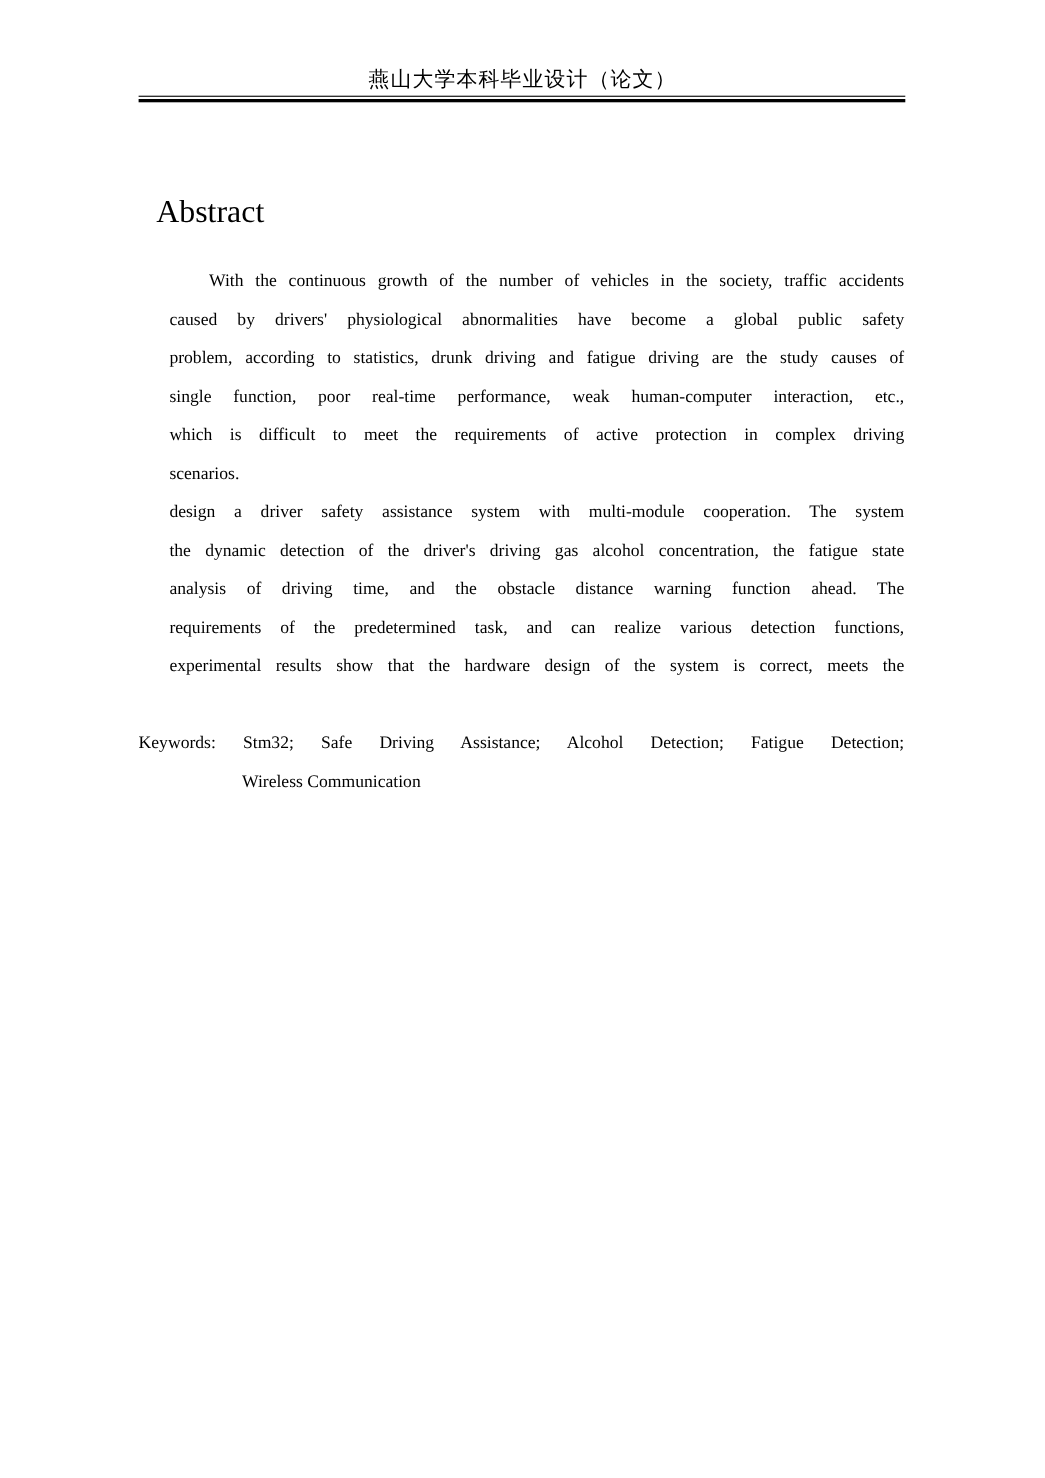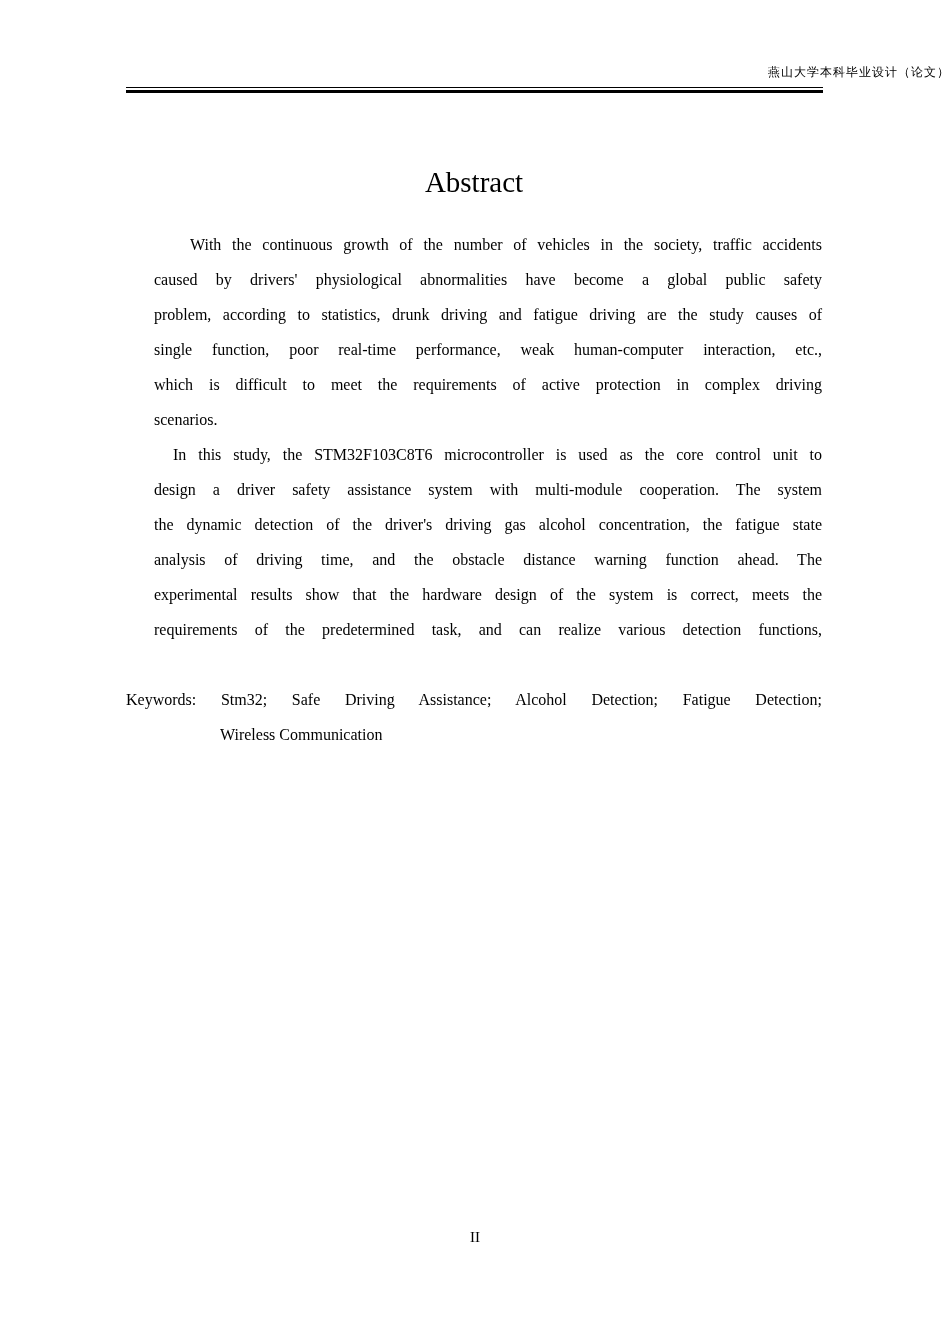--- a/index.html
+++ b/index.html
@@ -9,22 +9,22 @@
     width: 950px;
     height: 1344px;
     background: #ffffff;
     color: #000000;
     font-family: "Liberation Serif", "DejaVu Serif", serif;
     overflow: hidden;
   }
   .running-header {
     position: absolute;
     top: 62px; left: 0; right: 0;
-    text-align: right;
-    font-size: 12px;
+    text-align: center;
+    font-size: 19px;
     line-height: 21px;
     letter-spacing: 1px;
     color: #000;
   }
   .rule-thin {
     position: absolute;
     top: 87px; left: 126px;
     width: 697px; height: 1px;
     background: #000;
   }
@@ -34,22 +34,21 @@
     width: 697px; height: 3px;
     background: #000;
   }
   .content {
     position: absolute;
     top: 0; left: 126px;
     width: 696px;
     padding-top: 160px;
   }
   .doc-title {
-    margin: 5px;
-    text-align: center;
+    margin: 16px;
     font-size: 29px;
     font-weight: normal;
     line-height: 35px;
   }
   .body-text { margin-top: 27px; font-size: 16px; margin-left: 28px; }
   .ln {
     line-height: 35px;
     text-align: justify;
     text-align-last: justify;
     white-space: nowrap;
@@ -95,32 +94,30 @@
     <div class="body-text">
       <div class="para">
         <div class="ln indent-1">With the continuous growth of the number of vehicles in the society, traffic accidents</div>
         <div class="ln">caused by drivers' physiological abnormalities have become a global public safety</div>
         <div class="ln">problem, according to statistics, drunk driving and fatigue driving are the study causes of</div>
         <div class="ln">single function, poor real-time performance, weak human-computer interaction, etc.,</div>
         <div class="ln">which is difficult to meet the requirements of active protection in complex driving</div>
         <div class="ln last">scenarios.</div>
       </div>
       <div class="para">
-        <div class="ln indent-2">In this study, the STM32F103C8T6 microcontroller is used as the core control unit to</div>
         <div class="ln">design a driver safety assistance system with multi-module cooperation. The system</div>
         <div class="ln">the dynamic detection of the driver's driving gas alcohol concentration, the fatigue state</div>
         <div class="ln">analysis of driving time, and the obstacle distance warning function ahead. The</div>
+        <div class="ln">requirements of the predetermined task, and can realize various detection functions,</div>
         <div class="ln">experimental results show that the hardware design of the system is correct, meets the</div>
-        <div class="ln">requirements of the predetermined task, and can realize various detection functions,</div>
       </div>
     </div>
 
     <div class="keywords">
       <div class="kw-line1"><span class="kw-label">Keywords:</span>
         <span>Stm32; Safe Driving Assistance; Alcohol Detection; Fatigue Detection;</span></div>
       <div class="kw-line2">Wireless Communication</div>
     </div>
 
   </div>
 
-  <div class="page-number">II</div>
 
 </div>
 
 </body></html>

